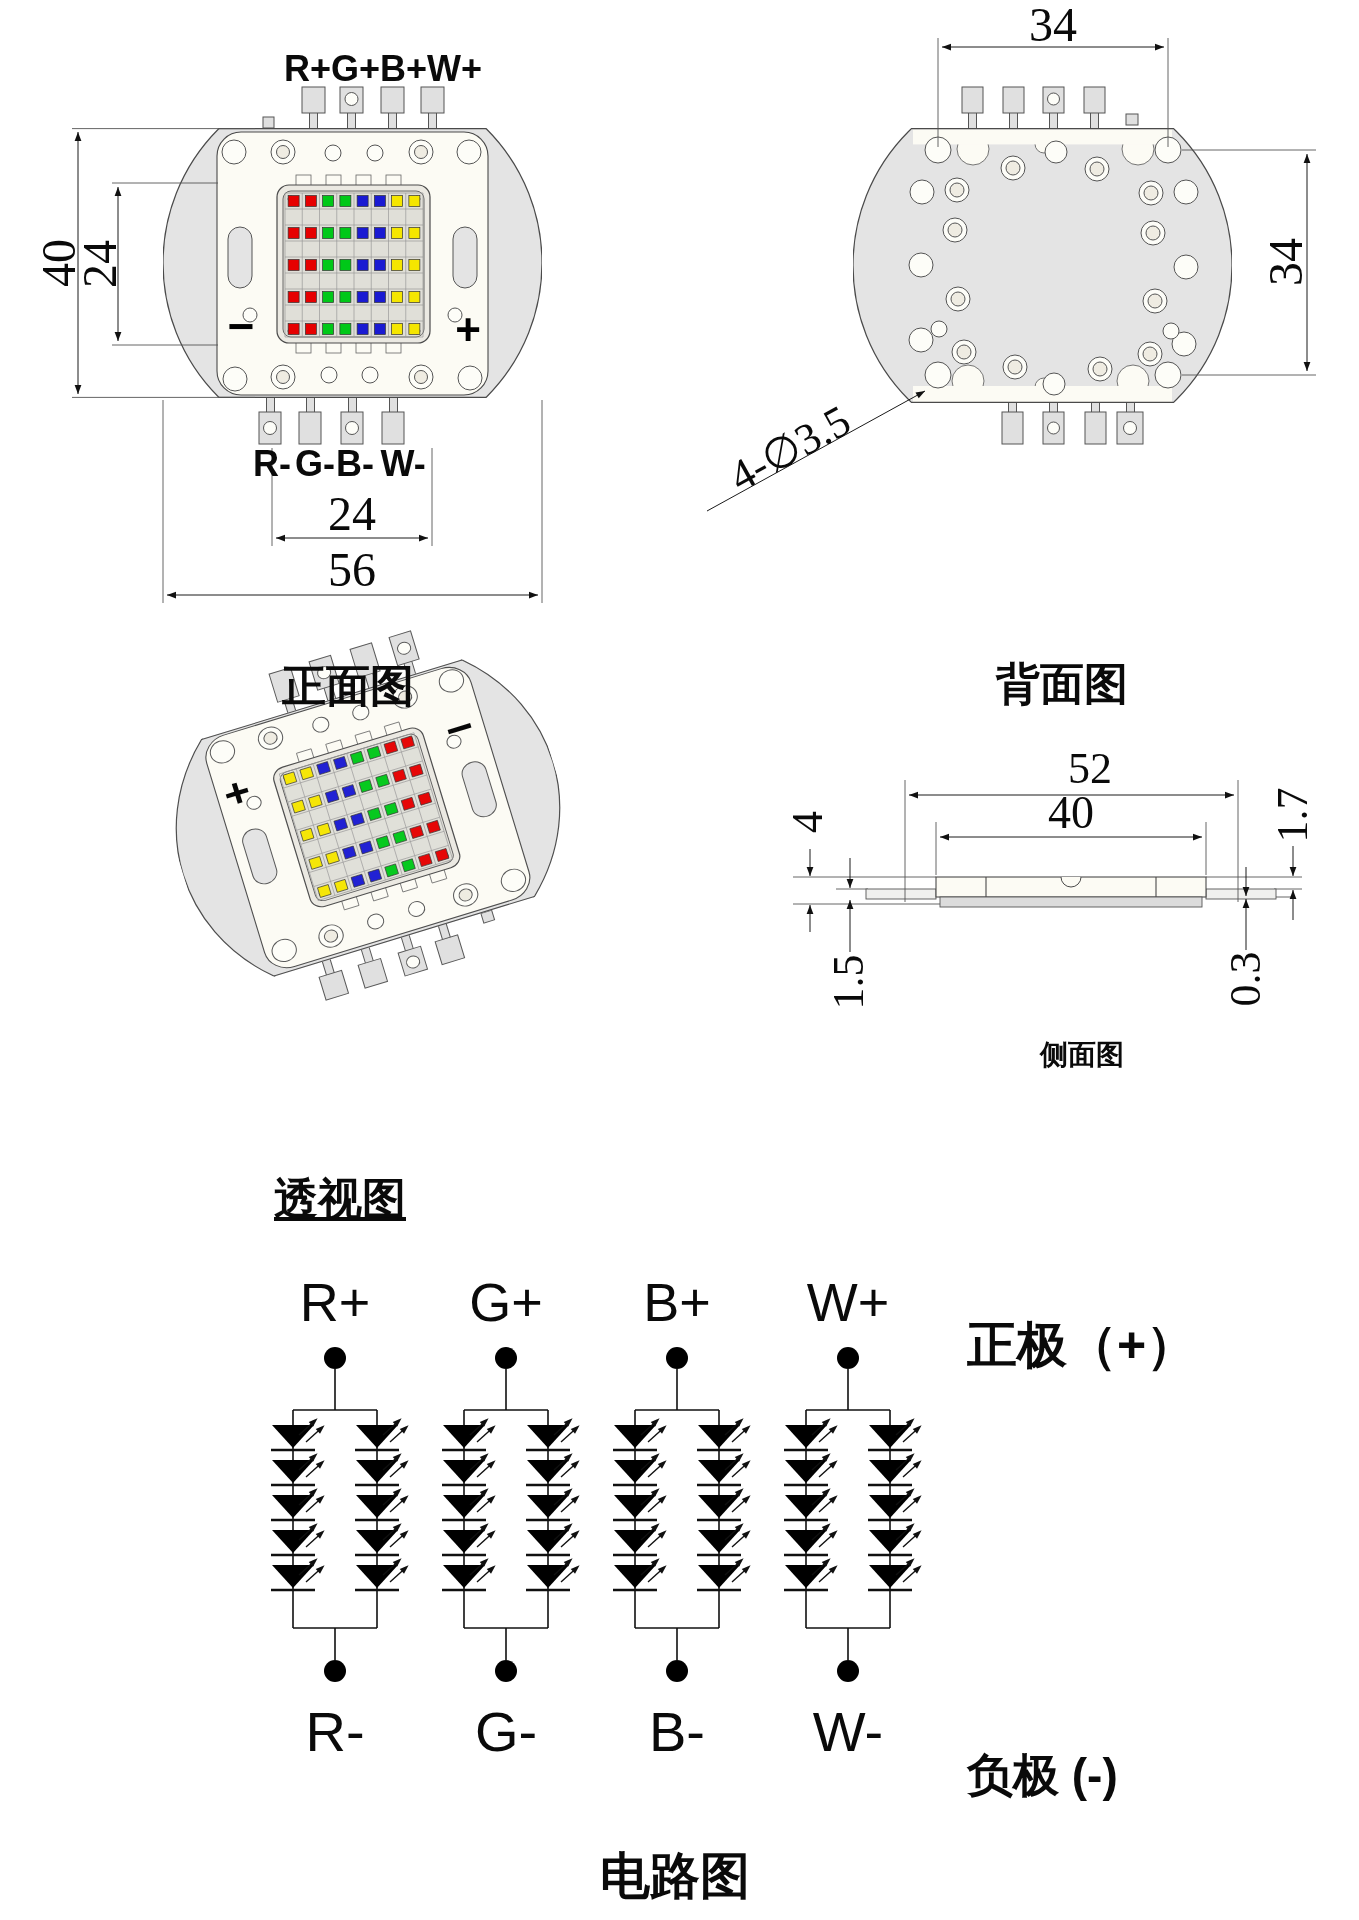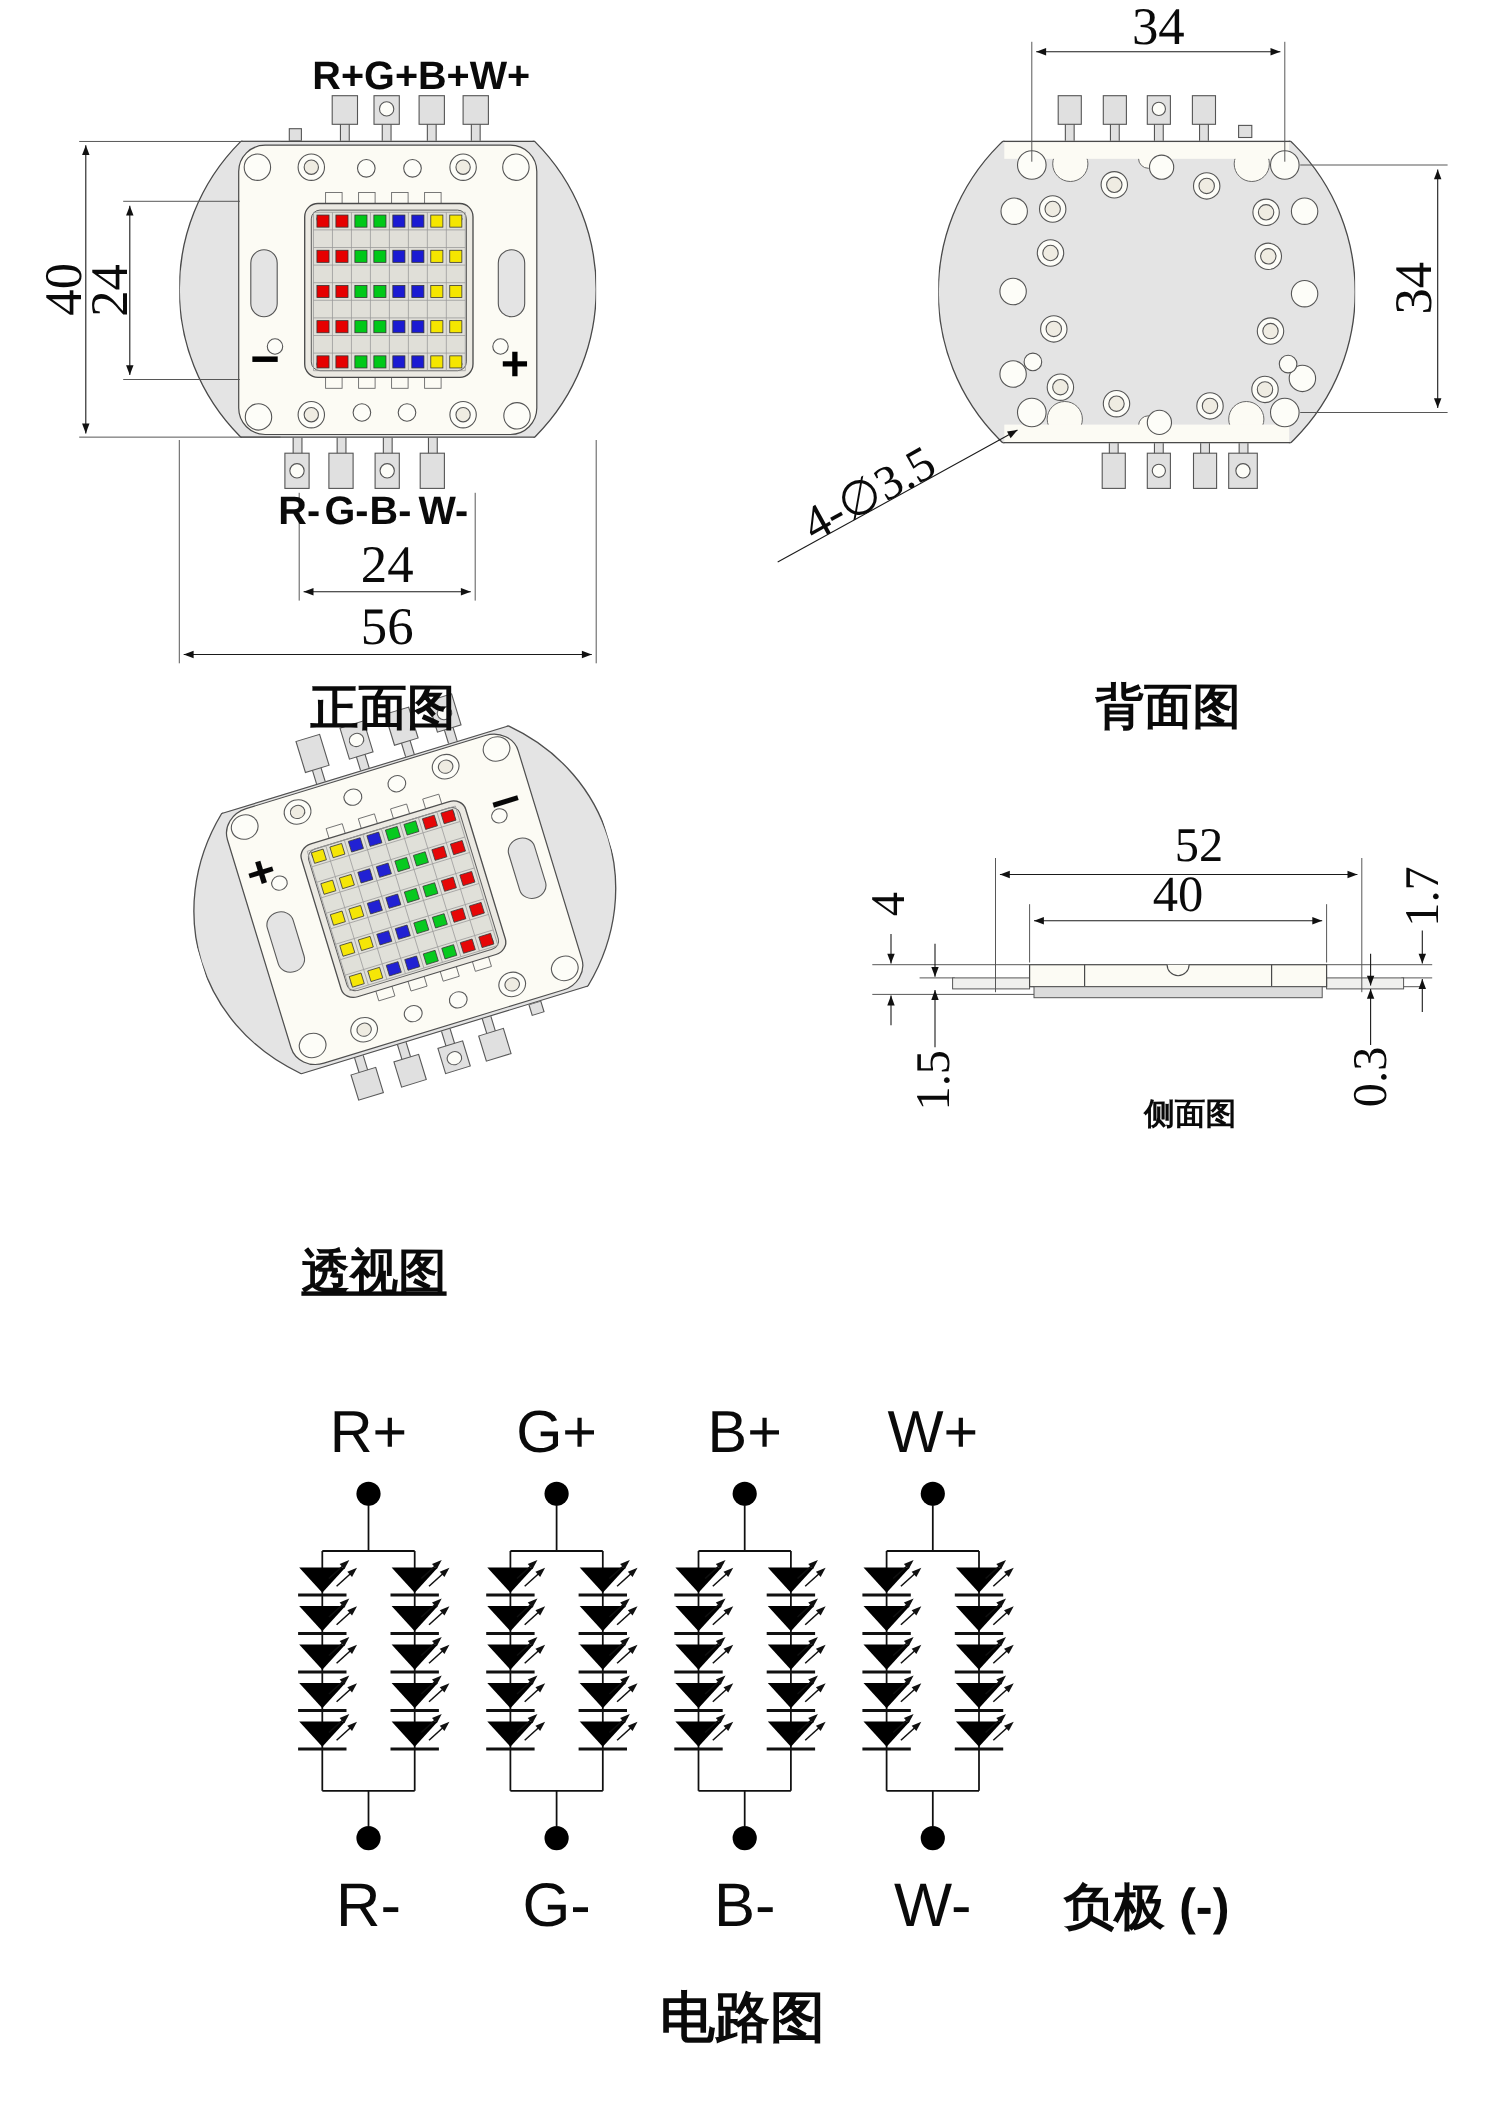--- a/index.html
+++ b/index.html
@@ -2,21 +2,21 @@
 <html><head>
 <meta charset="utf-8">
 <style>
   html,body{margin:0;padding:0;background:#ffffff;}
   #canvas{position:relative;width:1359px;height:1920px;background:#fff;overflow:hidden;
           font-family:"Liberation Sans","DejaVu Sans",sans-serif;color:#0a0a0a;}
   svg{position:absolute;left:0;top:0;}
   .lbl{position:absolute;transform:translate(-50%,-50%);white-space:nowrap;line-height:1;color:#0a0a0a;}
   .serif{font-family:"Liberation Serif","DejaVu Serif",serif;}
   .sans{font-family:"Liberation Sans","DejaVu Sans",sans-serif;}
-  .cn{font-weight:600;}
+  .cn{font-weight:600;margin-top:42px;}
   .rot{transform:translate(-50%,-50%) rotate(-90deg);}
   .rlead{transform:translate(-50%,-50%) rotate(-29deg);}
   .ln{stroke:#4a4a4a;stroke-width:1.1;fill:none;}
   .ext{stroke:#555;stroke-width:0.9;fill:none;}
   .dim{stroke:#1a1a1a;stroke-width:1;fill:none;}
   .grey{fill:#e4e4e4;}
   .plate{fill:#fcfbf4;}
   .holeW{fill:#fdfdf8;}
   .pin{fill:#e0e0e0;stroke:#555;stroke-width:1;}
   .gridln{stroke:#9a9a9a;stroke-width:0.7;}
@@ -624,16 +624,17 @@
 <div class="lbl cn" style="left:1082px;top:1013px;font-size:28px;">侧面图</div>
 
 <div class="lbl sans" style="left:335px;top:1302px;font-size:54px;font-weight:500;">R+</div>
 <div class="lbl sans" style="left:506px;top:1302px;font-size:54px;font-weight:500;">G+</div>
 <div class="lbl sans" style="left:677px;top:1302px;font-size:54px;font-weight:500;">B+</div>
 <div class="lbl sans" style="left:848px;top:1302px;font-size:54px;font-weight:500;">W+</div>
 <div class="lbl sans" style="left:335px;top:1732px;font-size:56px;font-weight:500;">R-</div>
 <div class="lbl sans" style="left:506px;top:1732px;font-size:56px;font-weight:500;">G-</div>
 <div class="lbl sans" style="left:677px;top:1732px;font-size:56px;font-weight:500;">B-</div>
 <div class="lbl sans" style="left:848px;top:1732px;font-size:56px;font-weight:500;">W-</div>
+<div class="lbl cn" style="left:967px;top:1303px;font-size:50px;transform:translateY(-50%);">正极（+）</div>
 <div class="lbl cn" style="left:967px;top:1733px;font-size:46px;transform:translateY(-50%);">负极 (-)</div>
 <div class="lbl cn" style="left:675px;top:1834px;font-size:50px;">电路图</div>
 
 </div>
 
 </body></html>

